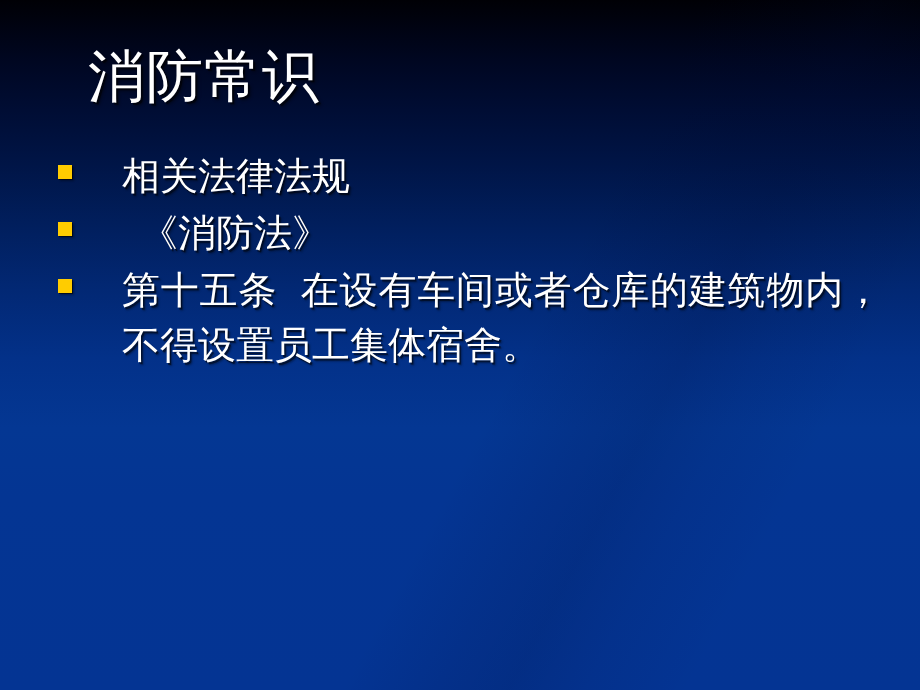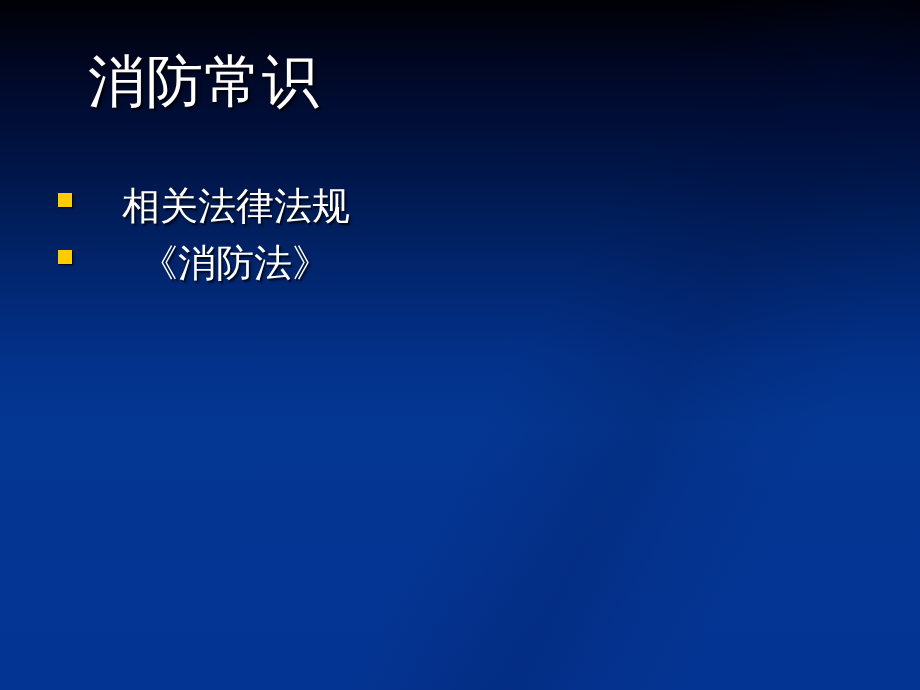--- a/index.html
+++ b/index.html
@@ -5,21 +5,21 @@
   html, body {
     margin: 0;
     padding: 0;
     background: #000;
   }
   .slide {
     position: relative;
     width: 920px;
     height: 690px;
     overflow: hidden;
-    font-family: Liberation Sans, sans-serif;
+    font-family: Liberation Mono, monospace;
     
     background-color: #d946ef;
   }
   
   .bg-grad {
     position: absolute;
     inset: 0;
     background: linear-gradient(180deg,
         #000005 0%,
         #00061f 8%,
@@ -53,21 +53,21 @@
     line-height: 1.12;
     color: #ffffff;
     letter-spacing: 1px;
     white-space: nowrap;
     text-shadow: 2px 2px 0 rgba(0,0,0,0.55), 3px 3px 3px rgba(0,0,0,0.40);
   }
 
   .body-block {
     position: absolute;
     left: 52px;
-    top: 179px;
+    top: 151px;
     width: 830px;
   }
 
   .bullet-row {
     position: relative;
     display: block;
     margin-bottom: 2px;
   }
   .bullet-marker {
     position: absolute;
@@ -112,16 +112,20 @@
     <div class="bullet-row">
       <span class="bullet-marker"></span>
       <span class="bullet-text">相关法律法规</span>
     </div>
 
     <div class="bullet-row">
       <span class="bullet-marker"></span>
       <span class="bullet-text indent">《消防法》</span>
     </div>
 
+    <div class="bullet-row">
+      <span class="bullet-marker"></span>
+      <span class="bullet-text">第十五条 在设有车间或者仓库的建筑物内，不得设置员工集体宿舍。</span>
+    </div>
 
 
   </div>
 </div>
 
 </body></html>

